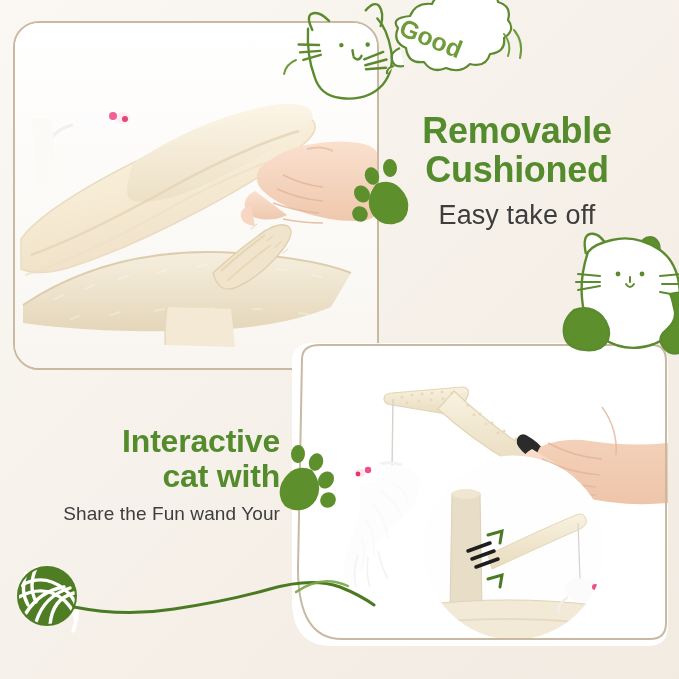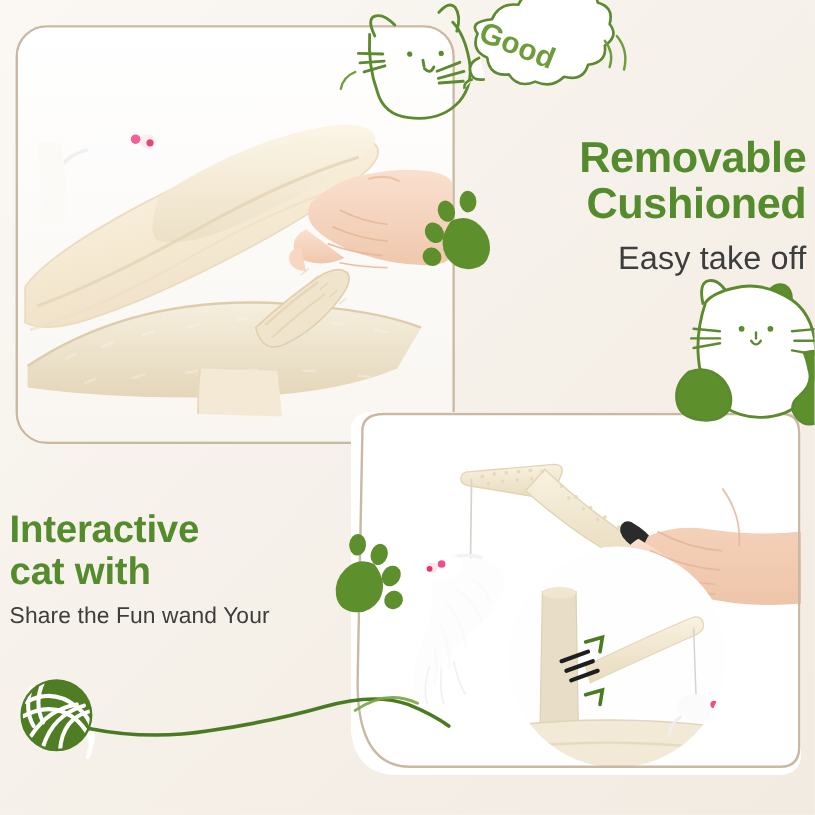--- a/index.html
+++ b/index.html
@@ -25,32 +25,32 @@
   #panel-top .photo{position:absolute;left:0;top:0;width:100%;height:100%;}
 
   
   #panel-bottom{
     position:absolute;left:292px;top:343px;width:376px;height:323px;
     overflow:hidden;
   }
 
   
   #headline-right{
-    position:absolute;left:404px;top:112px;width:268px;text-align:right;
+    position:absolute;left:383px;top:112px;width:268px;text-align:center;
   }
   #headline-right .big{
     font-size:36px;font-weight:bold;color:#548b2c;line-height:1.08;
     letter-spacing:-0.3px;
   }
   #headline-right .sub{
     margin-top:10px;font-size:27px;color:#3d3d3d;font-weight:400;
     letter-spacing:0.1px;
   }
   #headline-left{
-    position:absolute;left:8px;top:424px;width:272px;text-align:left;
+    position:absolute;left:8px;top:424px;width:272px;text-align:right;
   }
   #headline-left .big{
     font-size:32px;font-weight:bold;color:#548b2c;line-height:1.1;
     letter-spacing:-0.2px;
   }
   #headline-left .sub{
     margin-top:8px;font-size:19px;color:#3d3d3d;line-height:1.25;
     letter-spacing:0.1px;
   }
 

